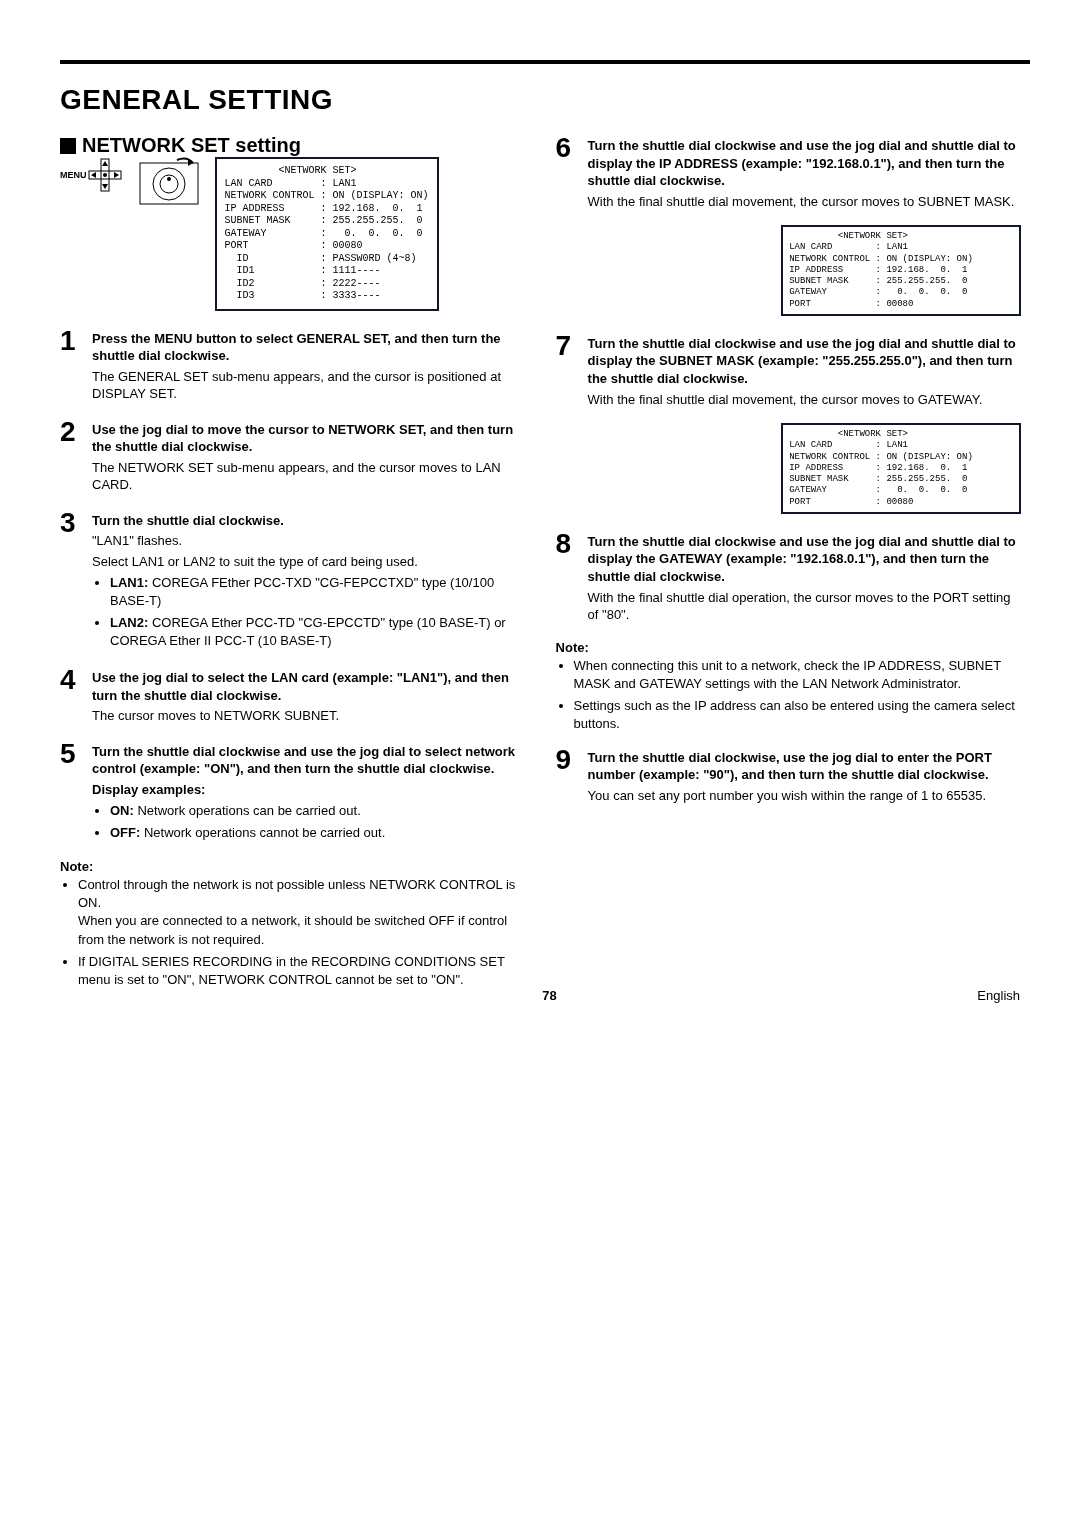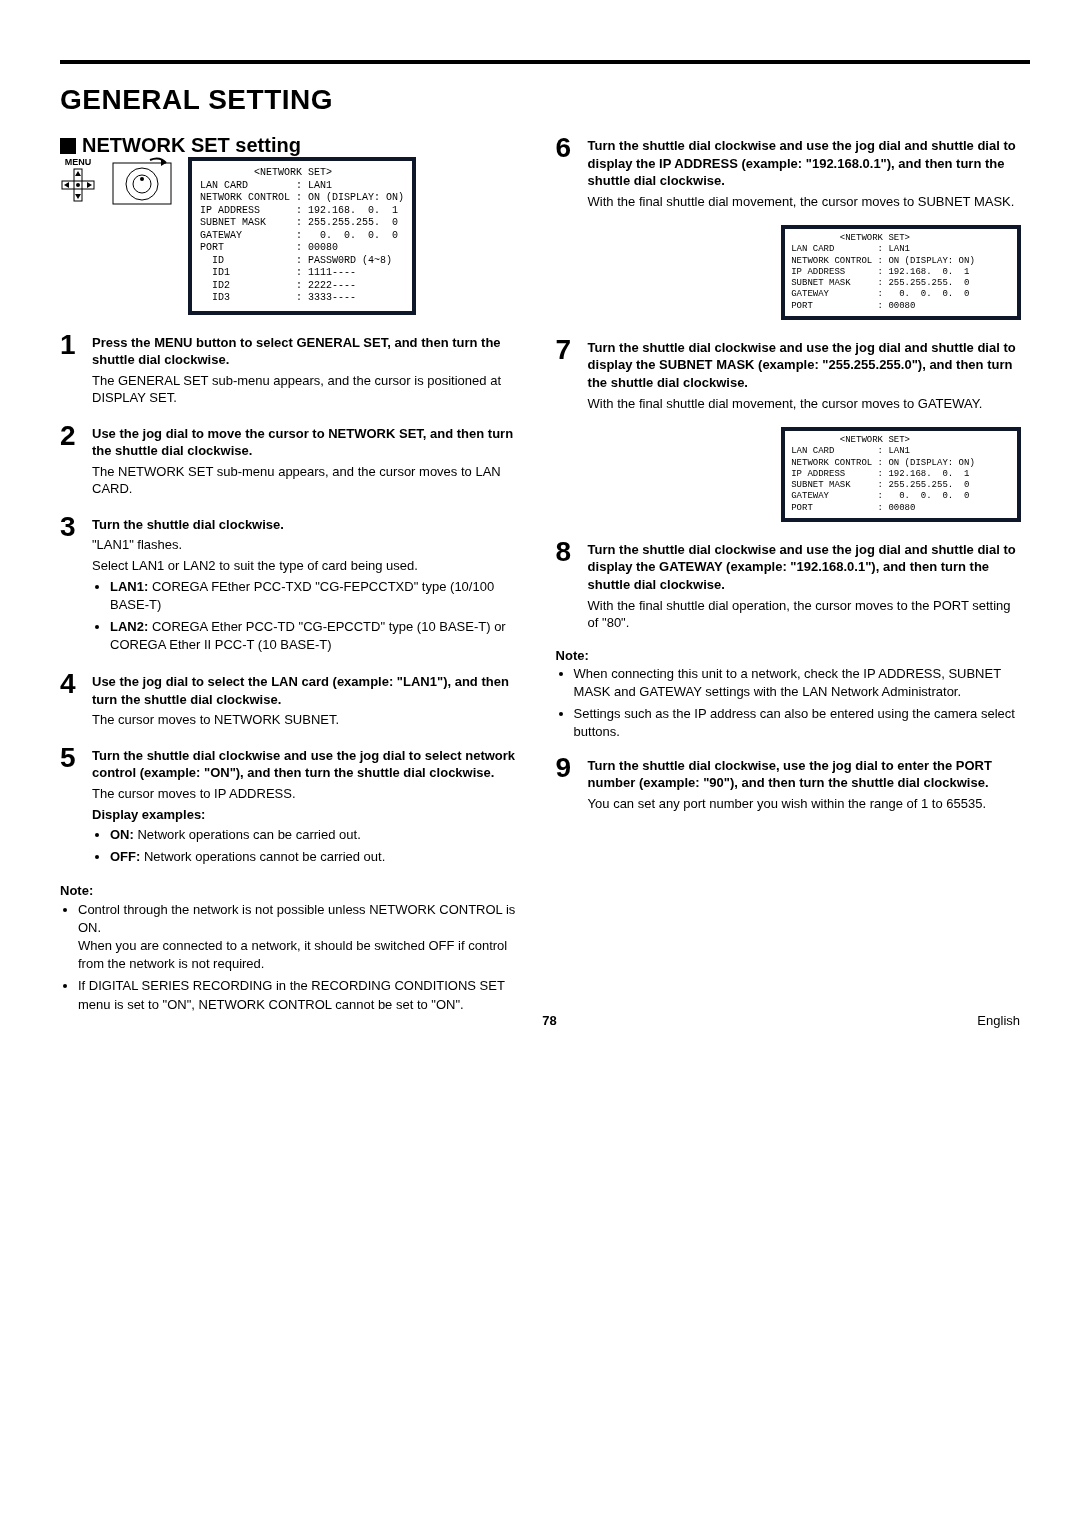--- a/index.html
+++ b/index.html
@@ -12,23 +12,23 @@
     position: relative;
     font-size: 14px;
   }
   .topbar { border-top: 4px solid #000; margin-bottom: 20px; }
   .main-title { font-size: 28px; font-weight: bold; margin-bottom: 18px; letter-spacing: .5px;}
   .section-title { font-size: 20px; font-weight: bold; }
   .section-title .bullet { display: inline-block; width: 16px; height: 16px; background: #000; margin-right: 6px; vertical-align: -2px;}
   .columns { display: flex; gap: 30px; }
   .col { width: 48%; }
   .intro-row { display: flex; align-items: flex-start; gap: 16px; margin-bottom: 16px;}
-  .icon-box { display: flex; flex-direction: column; align-items: center; font-size: 9px;}
+  .icon-box { display: flex; flex-direction: row; align-items: center; font-size: 9px;}
   .icon-svg { display: block; }
-  .screen { border: 4px solid #0f172a; padding: 6px 8px; font-family: "Courier New", monospace; font-size: 10px; line-height: 1.25; white-space: pre; }
+  .screen { border: 2px solid #0f172a; padding: 6px 8px; font-family: "Courier New", monospace; font-size: 10px; line-height: 1.25; white-space: pre; }
   .screen.small { font-size: 9px; padding: 4px 6px;}
   .step { display: flex; align-items: flex-start; gap: 8px; margin-bottom: 12px;}
   .step-num { font-size: 28px; font-weight: bold; line-height: 1; min-width: 24px;}
   .step-body { font-size: 13px; line-height: 1.35; flex: 1;}
   .step-body .lead { font-weight: bold; }
   .step-body p { margin: 3px 0;}
   ul.dots { list-style: disc; margin-left: 18px; font-size: 13px; line-height: 1.4; }
   ul.dots li { margin-bottom: 4px; }
   .subhead { font-weight: bold; font-size: 13px; margin-top: 6px; margin-bottom: 3px;}
   .note-block { font-size: 13px; line-height: 1.4;}
@@ -121,21 +121,20 @@
       <div class="step-body">
         <p class="lead">Use the jog dial to select the LAN card (example: "LAN1"), and then turn the shuttle dial clockwise.</p>
         <p>The cursor moves to NETWORK SUBNET.</p>
       </div>
     </div>
 
     <div class="step">
       <div class="step-num">5</div>
       <div class="step-body">
         <p class="lead">Turn the shuttle dial clockwise and use the jog dial to select network control (example: "ON"), and then turn the shuttle dial clockwise.</p>
-        <p>The cursor moves to IP ADDRESS.</p>
         <p class="subhead">Display examples:</p>
         <ul class="dots">
           <li><b>ON:</b><span> Network operations can be carried out.</span></li>
           <li><b>OFF:</b><span> Network operations cannot be carried out.</span></li>
         </ul>
       </div>
     </div>
 
     <div class="note-block">
       <p class="label">Note:</p>

